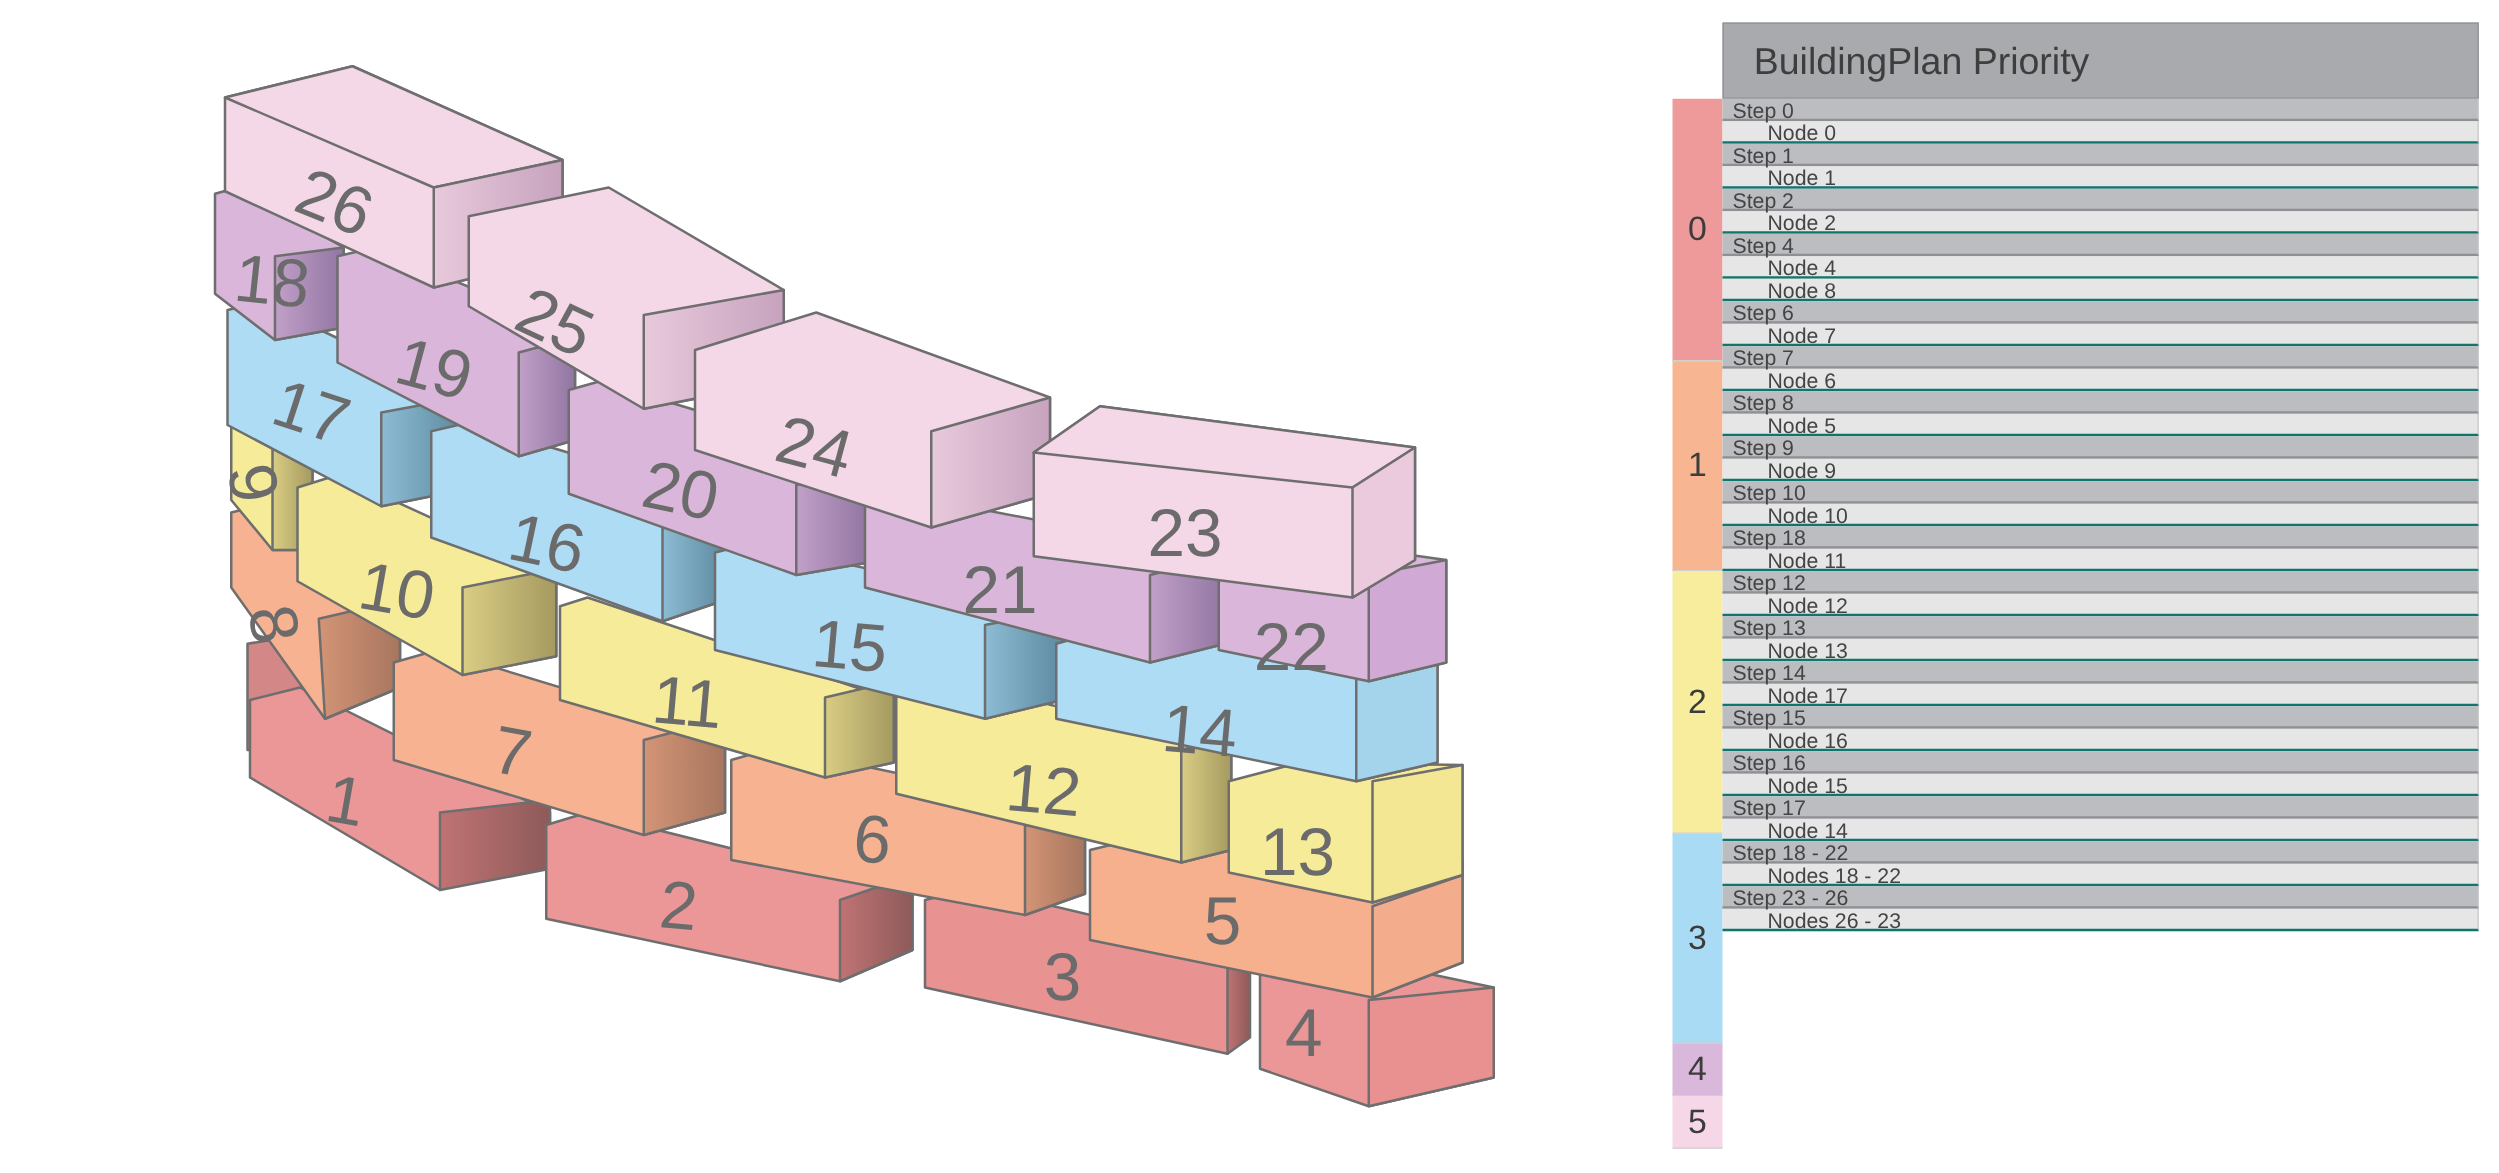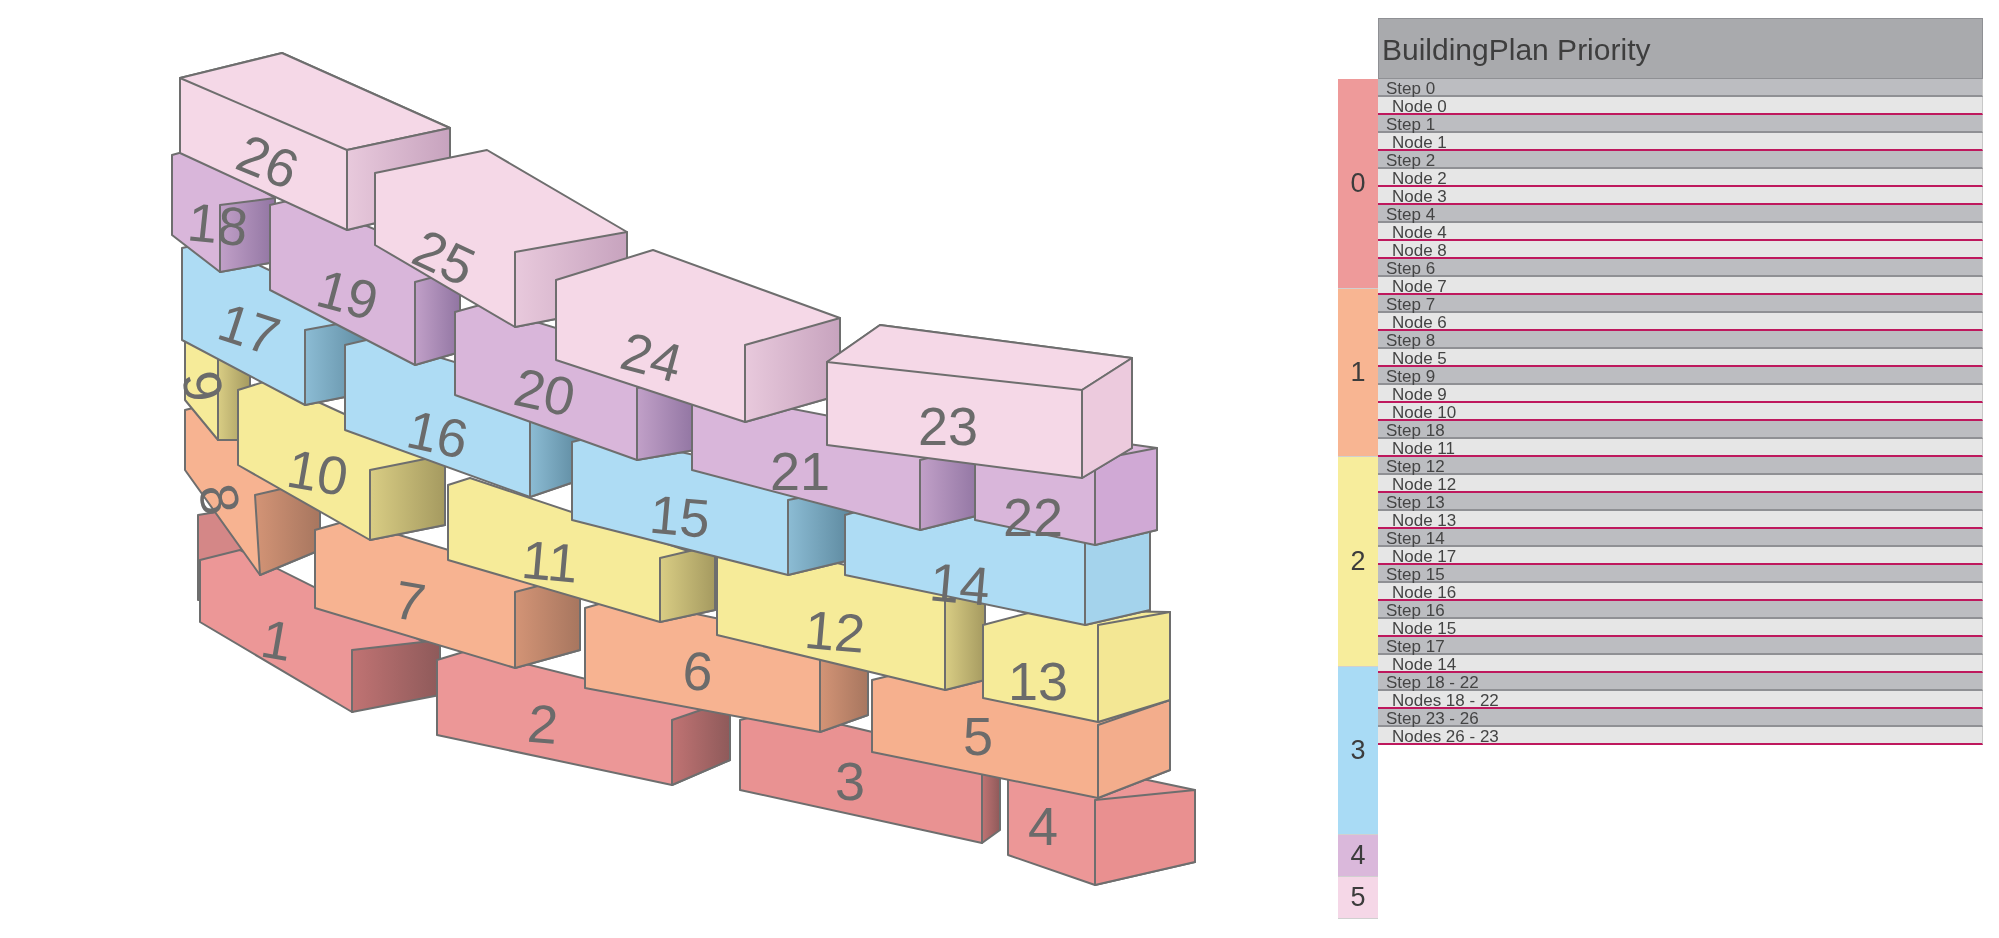--- a/index.html
+++ b/index.html
@@ -5,30 +5,30 @@
   html, body { margin: 0; padding: 0; background: #ffffff; }
   body { width: 1999px; height: 938px; position: relative; overflow: hidden;
          font-family: "Liberation Sans", sans-serif; }
   #diagram { position: absolute; left: 0; top: 0; width: 1320px; height: 938px; }
   #diagram svg { width: 1320px; height: 938px; display: block; }
   .blk-label { font-family: "Liberation Sans", sans-serif; fill: #6b6b6b; font-size: 54px; }
 
   #legend { position: absolute; left: 1338px; top: 18px; width: 645px; }
   .hdr { position: absolute; left: 40px; top: 0; width: 605px; height: 61px;
          background: #a9aaad; border: 1px solid #8f9094; box-sizing: border-box;
-         color: #3e3e3e; font-size: 30px; line-height: 61px; padding-left: 3px; }
+         color: #3e3e3e; font-size: 30px; line-height: 61px; padding-left: 24px; }
   .groups { position: absolute; left: 0; top: 61px; width: 40px; }
   .grp { position: relative; width: 40px; box-sizing: border-box;
          display: flex; align-items: center; justify-content: center;
          font-size: 27px; color: #3c3c3c; border-bottom: 1px solid #d0d0d0; }
   .rows { position: absolute; left: 40px; top: 61px; width: 605px; }
   .row { height: 18px; box-sizing: border-box; font-size: 17px; line-height: 19px;
          color: #444; border-bottom: 2px solid #8f9094; border-right: 1px solid #c8c8c8; }
   .row.step { background: #bcbdc1; padding-left: 8px; }
-  .row.node { background: #e6e6e6; padding-left: 14px; border-bottom: 2px solid #be185d; }
+  .row.node { background: #e6e6e6; padding-left: 36px; border-bottom: 2px solid #0f766e; }
 </style>
 </head>
 <body>
 
 <div id="diagram">
   <svg viewBox="0 0 1320 938" xmlns="http://www.w3.org/2000/svg">
     <defs>
       <linearGradient id="gRed" x1="0" y1="0" x2="1" y2="0">
           <stop offset="0" stop-color="#c07373"></stop>
           <stop offset="1" stop-color="#8e5a5a"></stop>
@@ -224,32 +224,32 @@
         <span>5</span>
       </div>
   </div>
   <div class="rows">
     <div class="row step">Step 0</div>
     <div class="row node">Node 0</div>
     <div class="row step">Step 1</div>
     <div class="row node">Node 1</div>
     <div class="row step">Step 2</div>
     <div class="row node">Node 2</div>
-    <div class="row node">Node 3</div>
     <div class="row step">Step 4</div>
     <div class="row node">Node 4</div>
     <div class="row node">Node 8</div>
     <div class="row step">Step 6</div>
     <div class="row node">Node 7</div>
     <div class="row step">Step 7</div>
     <div class="row node">Node 6</div>
     <div class="row step">Step 8</div>
     <div class="row node">Node 5</div>
     <div class="row step">Step 9</div>
     <div class="row node">Node 9</div>
+    <div class="row step">Step 10</div>
     <div class="row node">Node 10</div>
     <div class="row step">Step 18</div>
     <div class="row node">Node 11</div>
     <div class="row step">Step 12</div>
     <div class="row node">Node 12</div>
     <div class="row step">Step 13</div>
     <div class="row node">Node 13</div>
     <div class="row step">Step 14</div>
     <div class="row node">Node 17</div>
     <div class="row step">Step 15</div>

